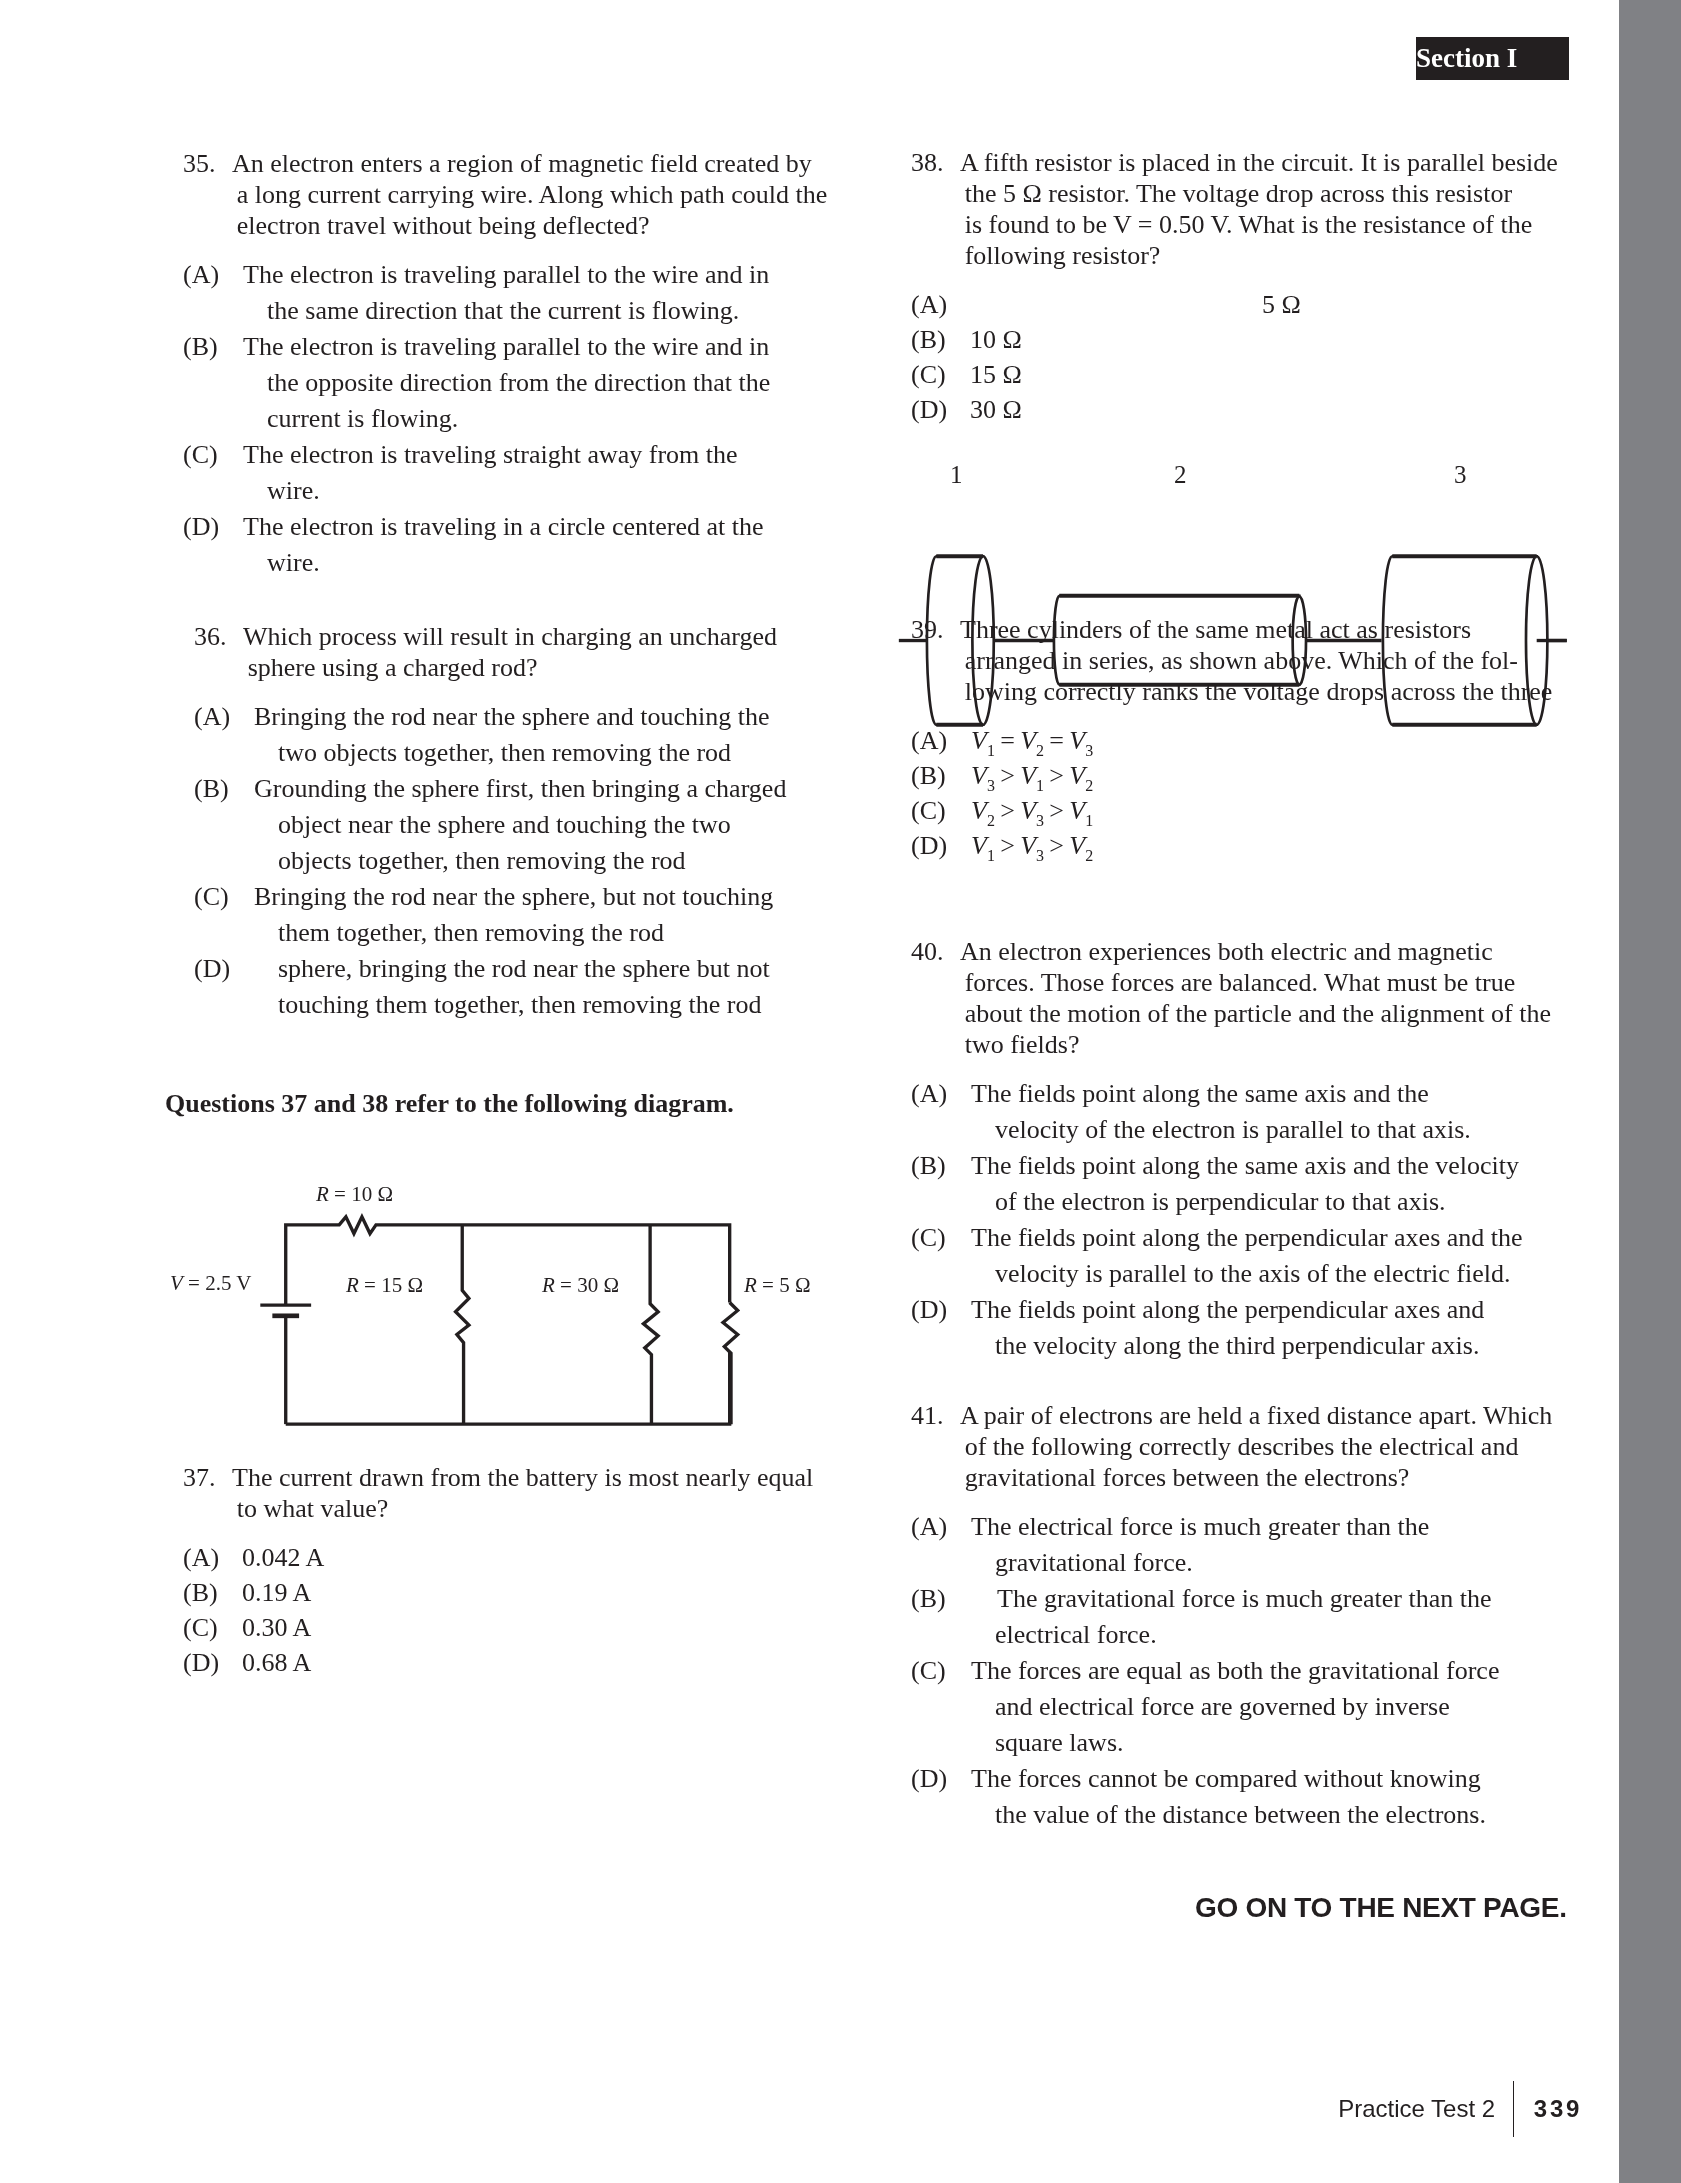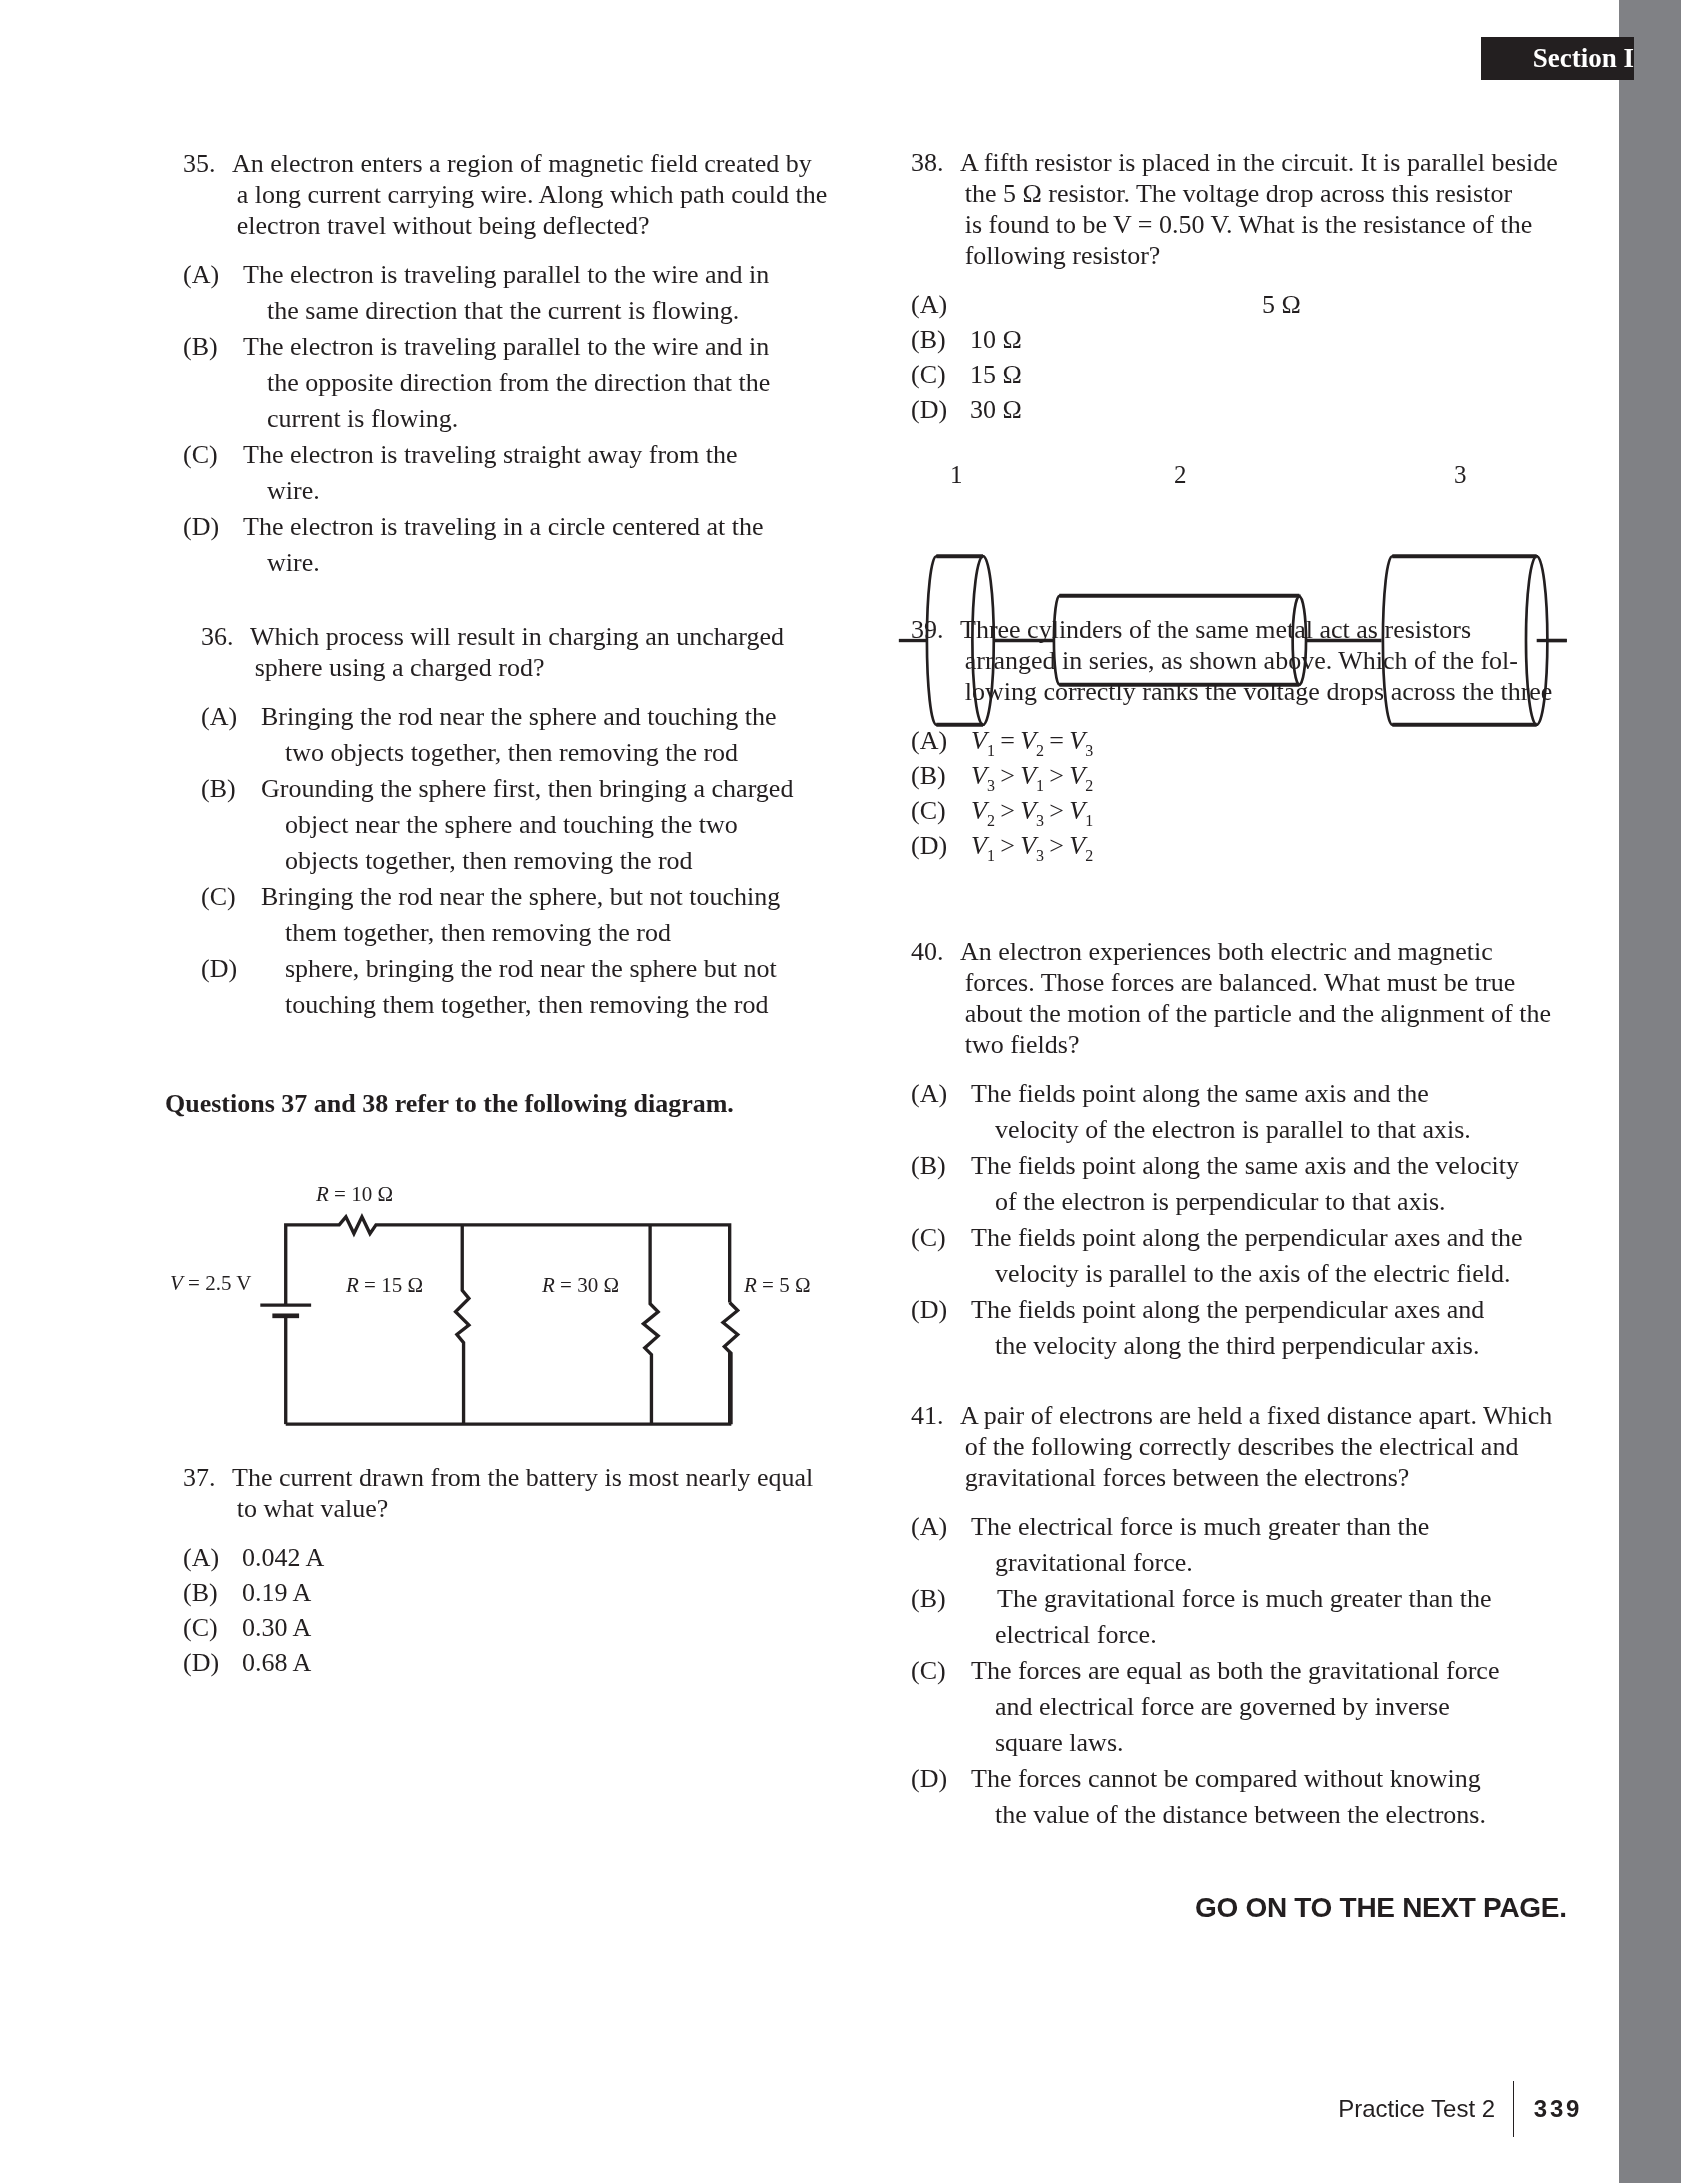--- a/index.html
+++ b/index.html
@@ -1,20 +1,20 @@
 <!DOCTYPE html>
 <html style="font-size:10.7px"><head>
 <meta charset="utf-8">
 <style>
   html, body { margin:0; padding:0; }
   body { width:1682px; height:2183px; position:relative; background:#ffffff; overflow:hidden;
          font-family:"Liberation Serif", "DejaVu Serif", serif; color:#231f20; }
   .gray-bar { position:absolute; left:1619px; top:0; width:63px; height:2183px; background:#808185; }
-  .section-tab { position:absolute; left:1481px; top:37px; width:153px; height:43px; background:#231f20;
-                 color:#fff; font-weight:bold; font-size:27px; line-height:43px; text-align:right; }
+  .section-tab { position:absolute; left:1416px; top:37px; width:153px; height:43px; background:#231f20;
+                 color:#fff; font-weight:bold; font-size:27px; line-height:43px; text-align:left; }
   .q { position:absolute; font-size:26px; }
   .stem { position:relative; padding-left:49px; line-height:31px; }
   .stem .num { position:absolute; left:0; top:0; }
   .stem .line { display:block; }
   .stem .line.cont { padding-left:4.7px; }
   .opts { margin-top:16px; }
   .opt { position:relative; line-height:36px; padding-left:60px; }
   .opt .letter { position:absolute; left:0; top:0; }
   .opt .l { display:block; }
   .opt .l.cont { padding-left:24px; }
@@ -62,21 +62,21 @@
         <span class="l cont" style="white-space: pre;">wire.</span>
       </div>
       <div class="opt">
         <span class="letter">(D)</span>
         <span class="l" style="white-space: pre;">The electron is traveling in a circle centered at the</span>
         <span class="l cont" style="white-space: pre;">wire.</span>
       </div>
     </div>
   </div>
 
-<div class="q" id="q36" style="left:201px; top:621px; width:669px;">
+<div class="q" id="q36" style="left:194px; top:621px; width:669px;">
     <div class="stem">
       <span class="num">36.</span>
       <span class="line">Which process will result in charging an uncharged</span>
       <span class="line cont">sphere using a charged rod?</span>
     </div>
     <div class="opts">
       <div class="opt">
         <span class="letter">(A)</span>
         <span class="l" style="white-space: pre;">Bringing the rod near the sphere and touching the</span>
         <span class="l cont" style="white-space: pre;">two objects together, then removing the rod</span>

